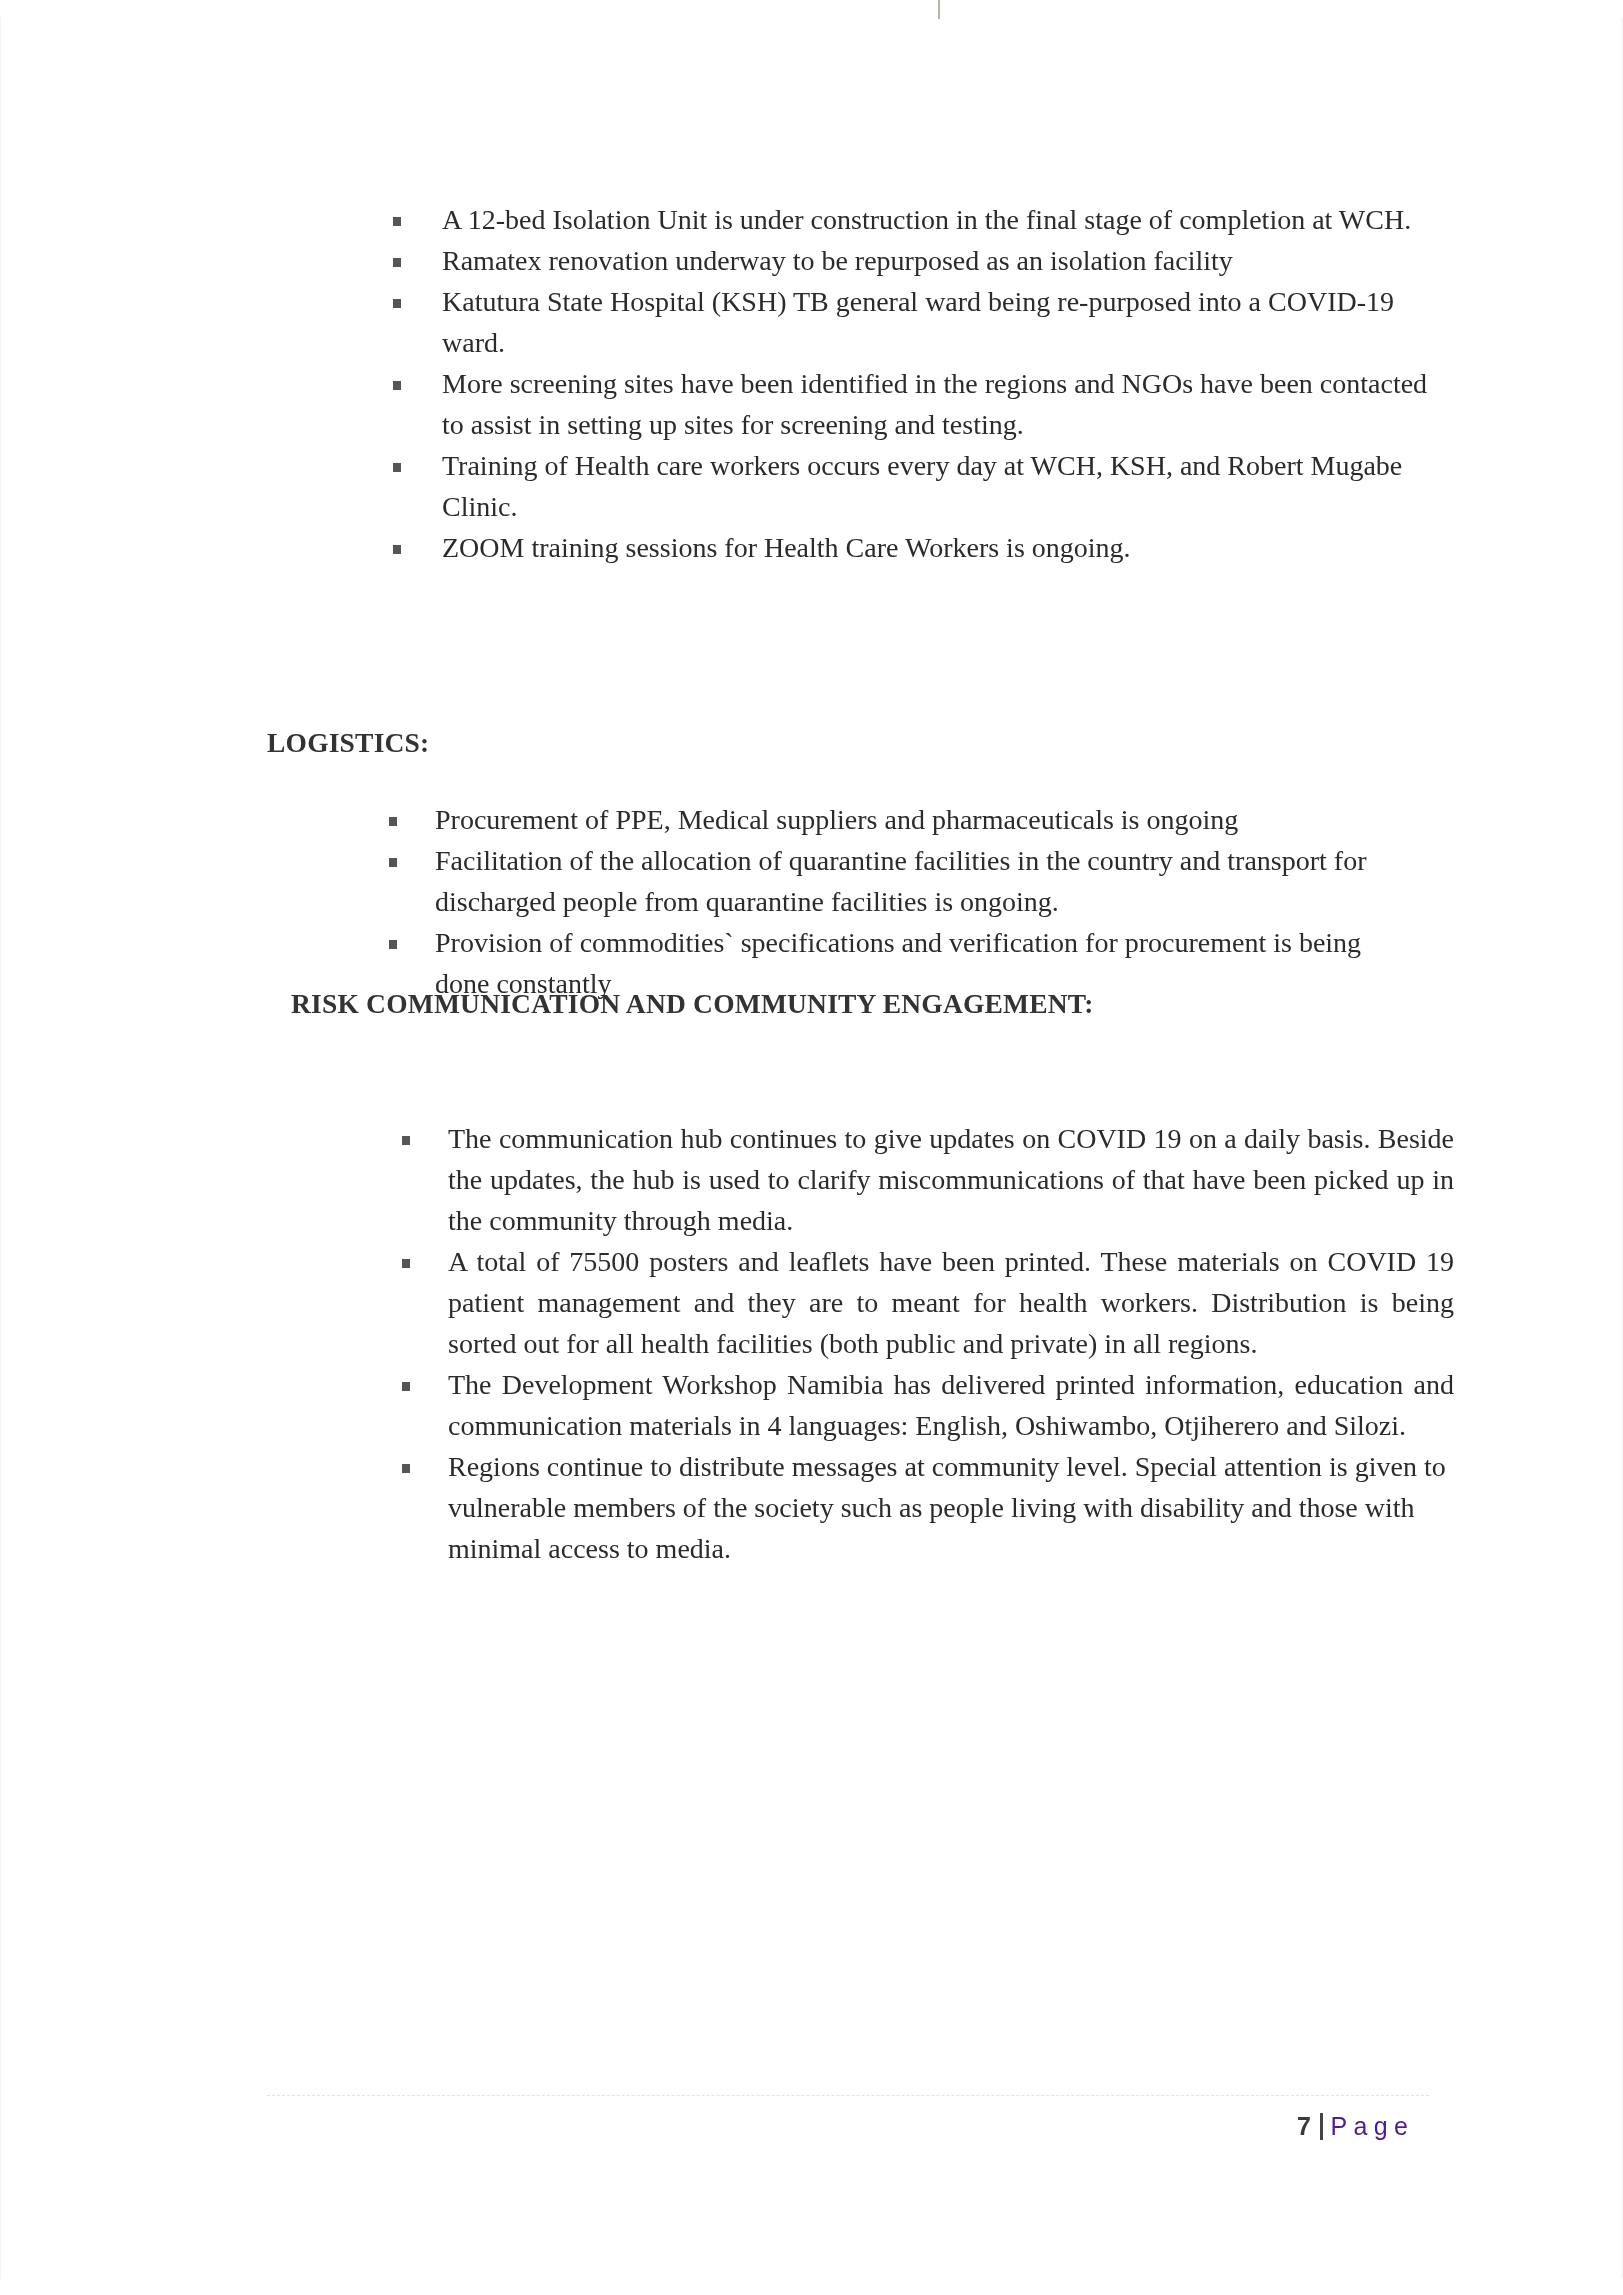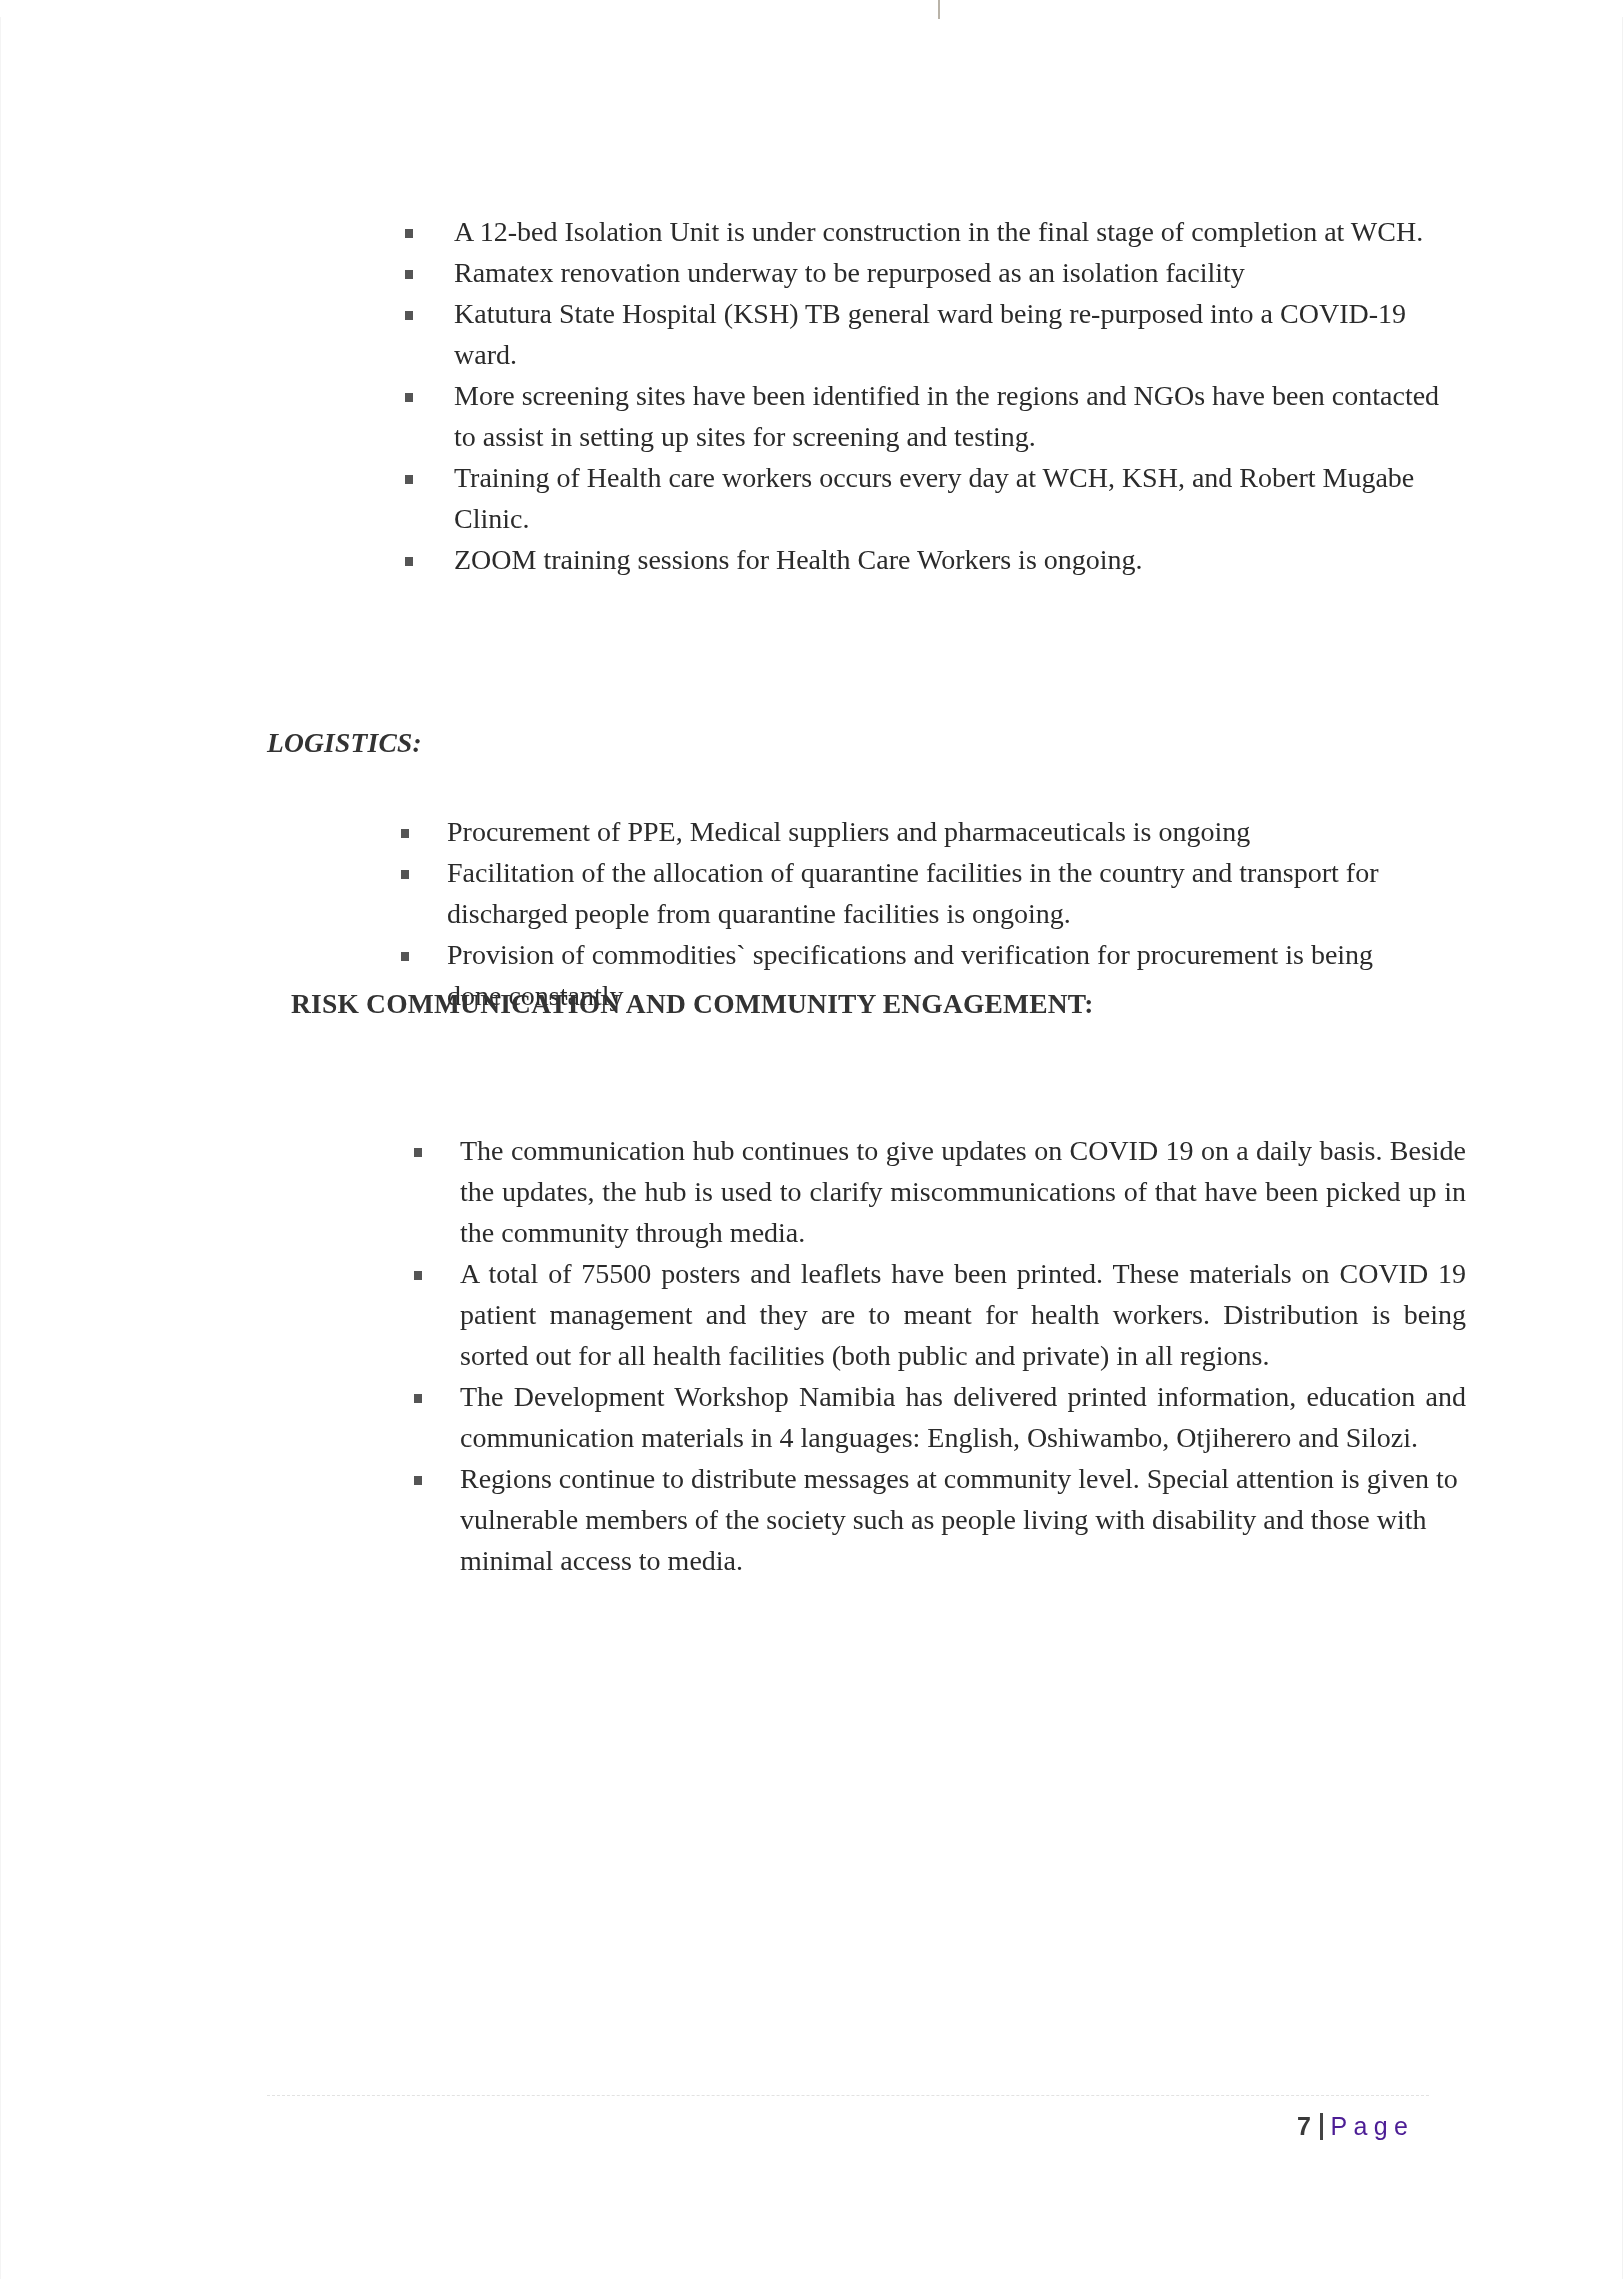--- a/index.html
+++ b/index.html
@@ -28,21 +28,21 @@
       top: 17.3px;
       left: 0;
       width: 1623px;
       height: 2262px;
       box-sizing: border-box;
       border-left: 0.8px solid #f4f4f4;
       border-right: 0.8px solid #f2f2f2;
     }
     ul.bullets {
       list-style: none;
-      margin: 12px;
+      margin: 0;
       padding: 0;
       position: absolute;
     }
     ul.bullets li {
       position: relative;
       font-size: 28px;
       line-height: 41px;
       padding-left: 46px;
       margin: 0;
     }
@@ -76,21 +76,21 @@
     }
     .section-heading {
       position: absolute;
       left: 267px;
       margin: 0;
       font-size: 27.5px;
       font-weight: bold;
       letter-spacing: 0.2px;
       color: #333333;
     }
-    #heading-logistics { top: 727px; font-style: italic; }
+    #heading-logistics { top: 727px; }
     #heading-risk { top: 988px; margin-left: 24px; }
     .footer-rule {
       position: absolute;
       left: 267px;
       top: 2095px;
       width: 1162px;
       height: 0;
       border-top: 0.8px dashed #e2e2e2;
     }
     .page-number {

